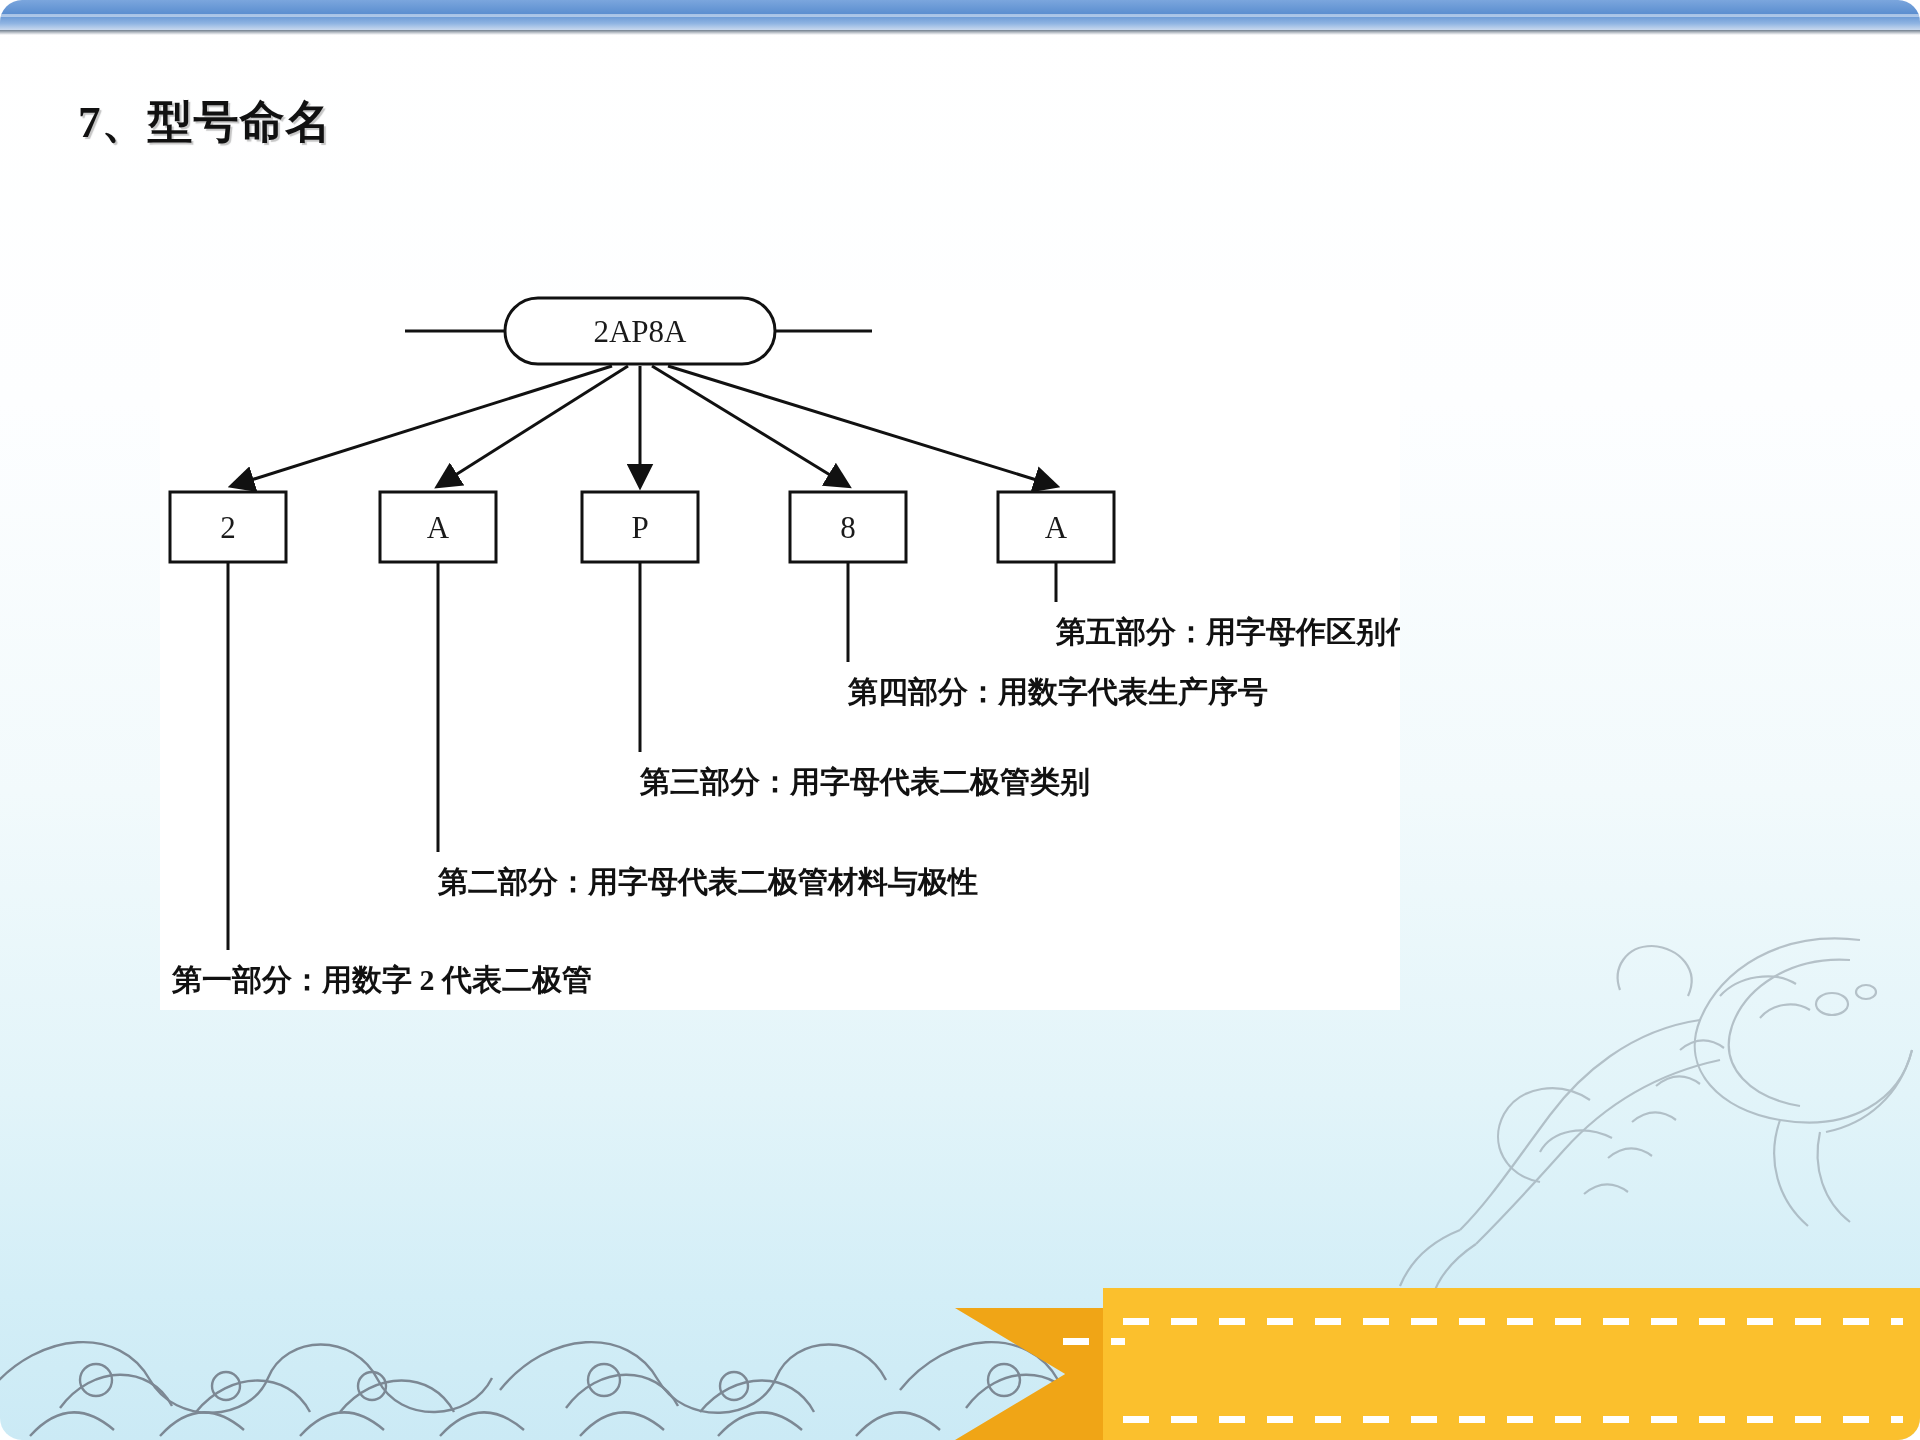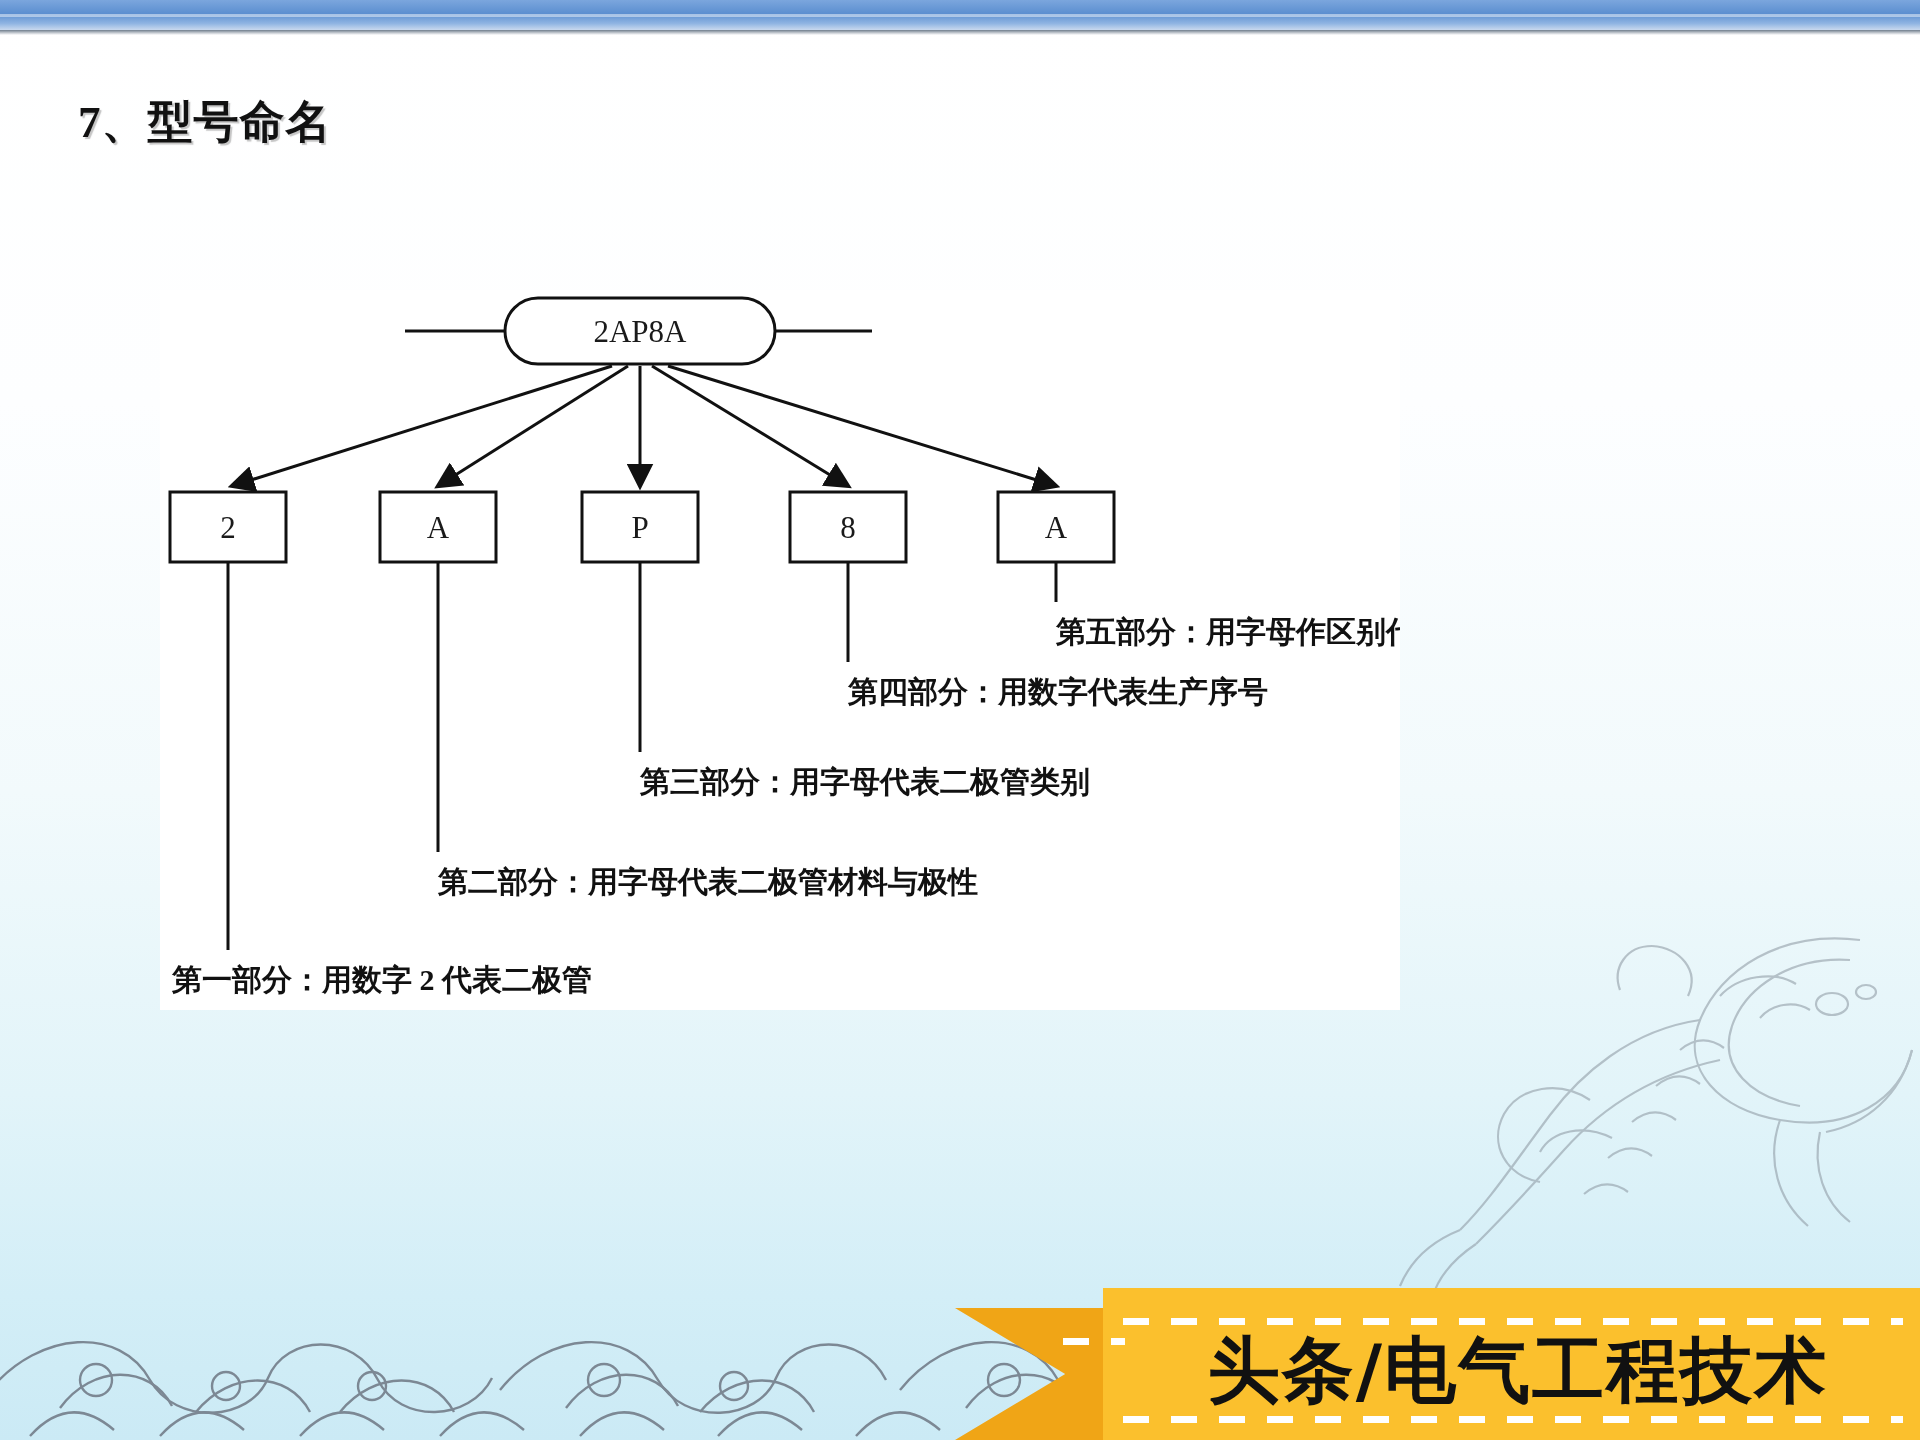--- a/index.html
+++ b/index.html
@@ -9,20 +9,21 @@
     font-family:"Liberation Serif","DejaVu Serif",serif;
     background:#ffffff;position:relative;
   }
 
   
   #slide{
     position:absolute;inset:0;
     background:
       linear-gradient(180deg,#ffffff 0%,#fdfeff 28%,#f2fafc 55%,#e2f4f9 76%,#d3eef7 90%,#cbeaf5 100%);
     overflow:hidden;
+    border-radius:22px;
   }
 
   
   #topbar{
     position:absolute;left:0;top:0;width:1920px;height:30px;
     background:linear-gradient(180deg,#7ba6dd 0%,#5c8fd0 45%,#8fb4e2 78%,#c9d9ee 100%);
   }
   #topbar-shadow{
     position:absolute;left:0;top:30px;width:1920px;height:5px;
     background:linear-gradient(180deg,#6f7d8c 0%,#c9ced4 60%,#ffffff 100%);
@@ -231,16 +232,15 @@
       <path d="M1800,196 q40,-44 84,-6"></path>
     </g>
   </svg>
 
   <div id="banner">
     <div class="tail"></div>
     <div class="body"></div>
     <div class="tail-dash"></div>
     <div class="dash-top"></div>
     <div class="dash-bot"></div>
-    <div class="btext">头条/电气工程技术</div>
   </div>
 
 </div>
 
 </body></html>

